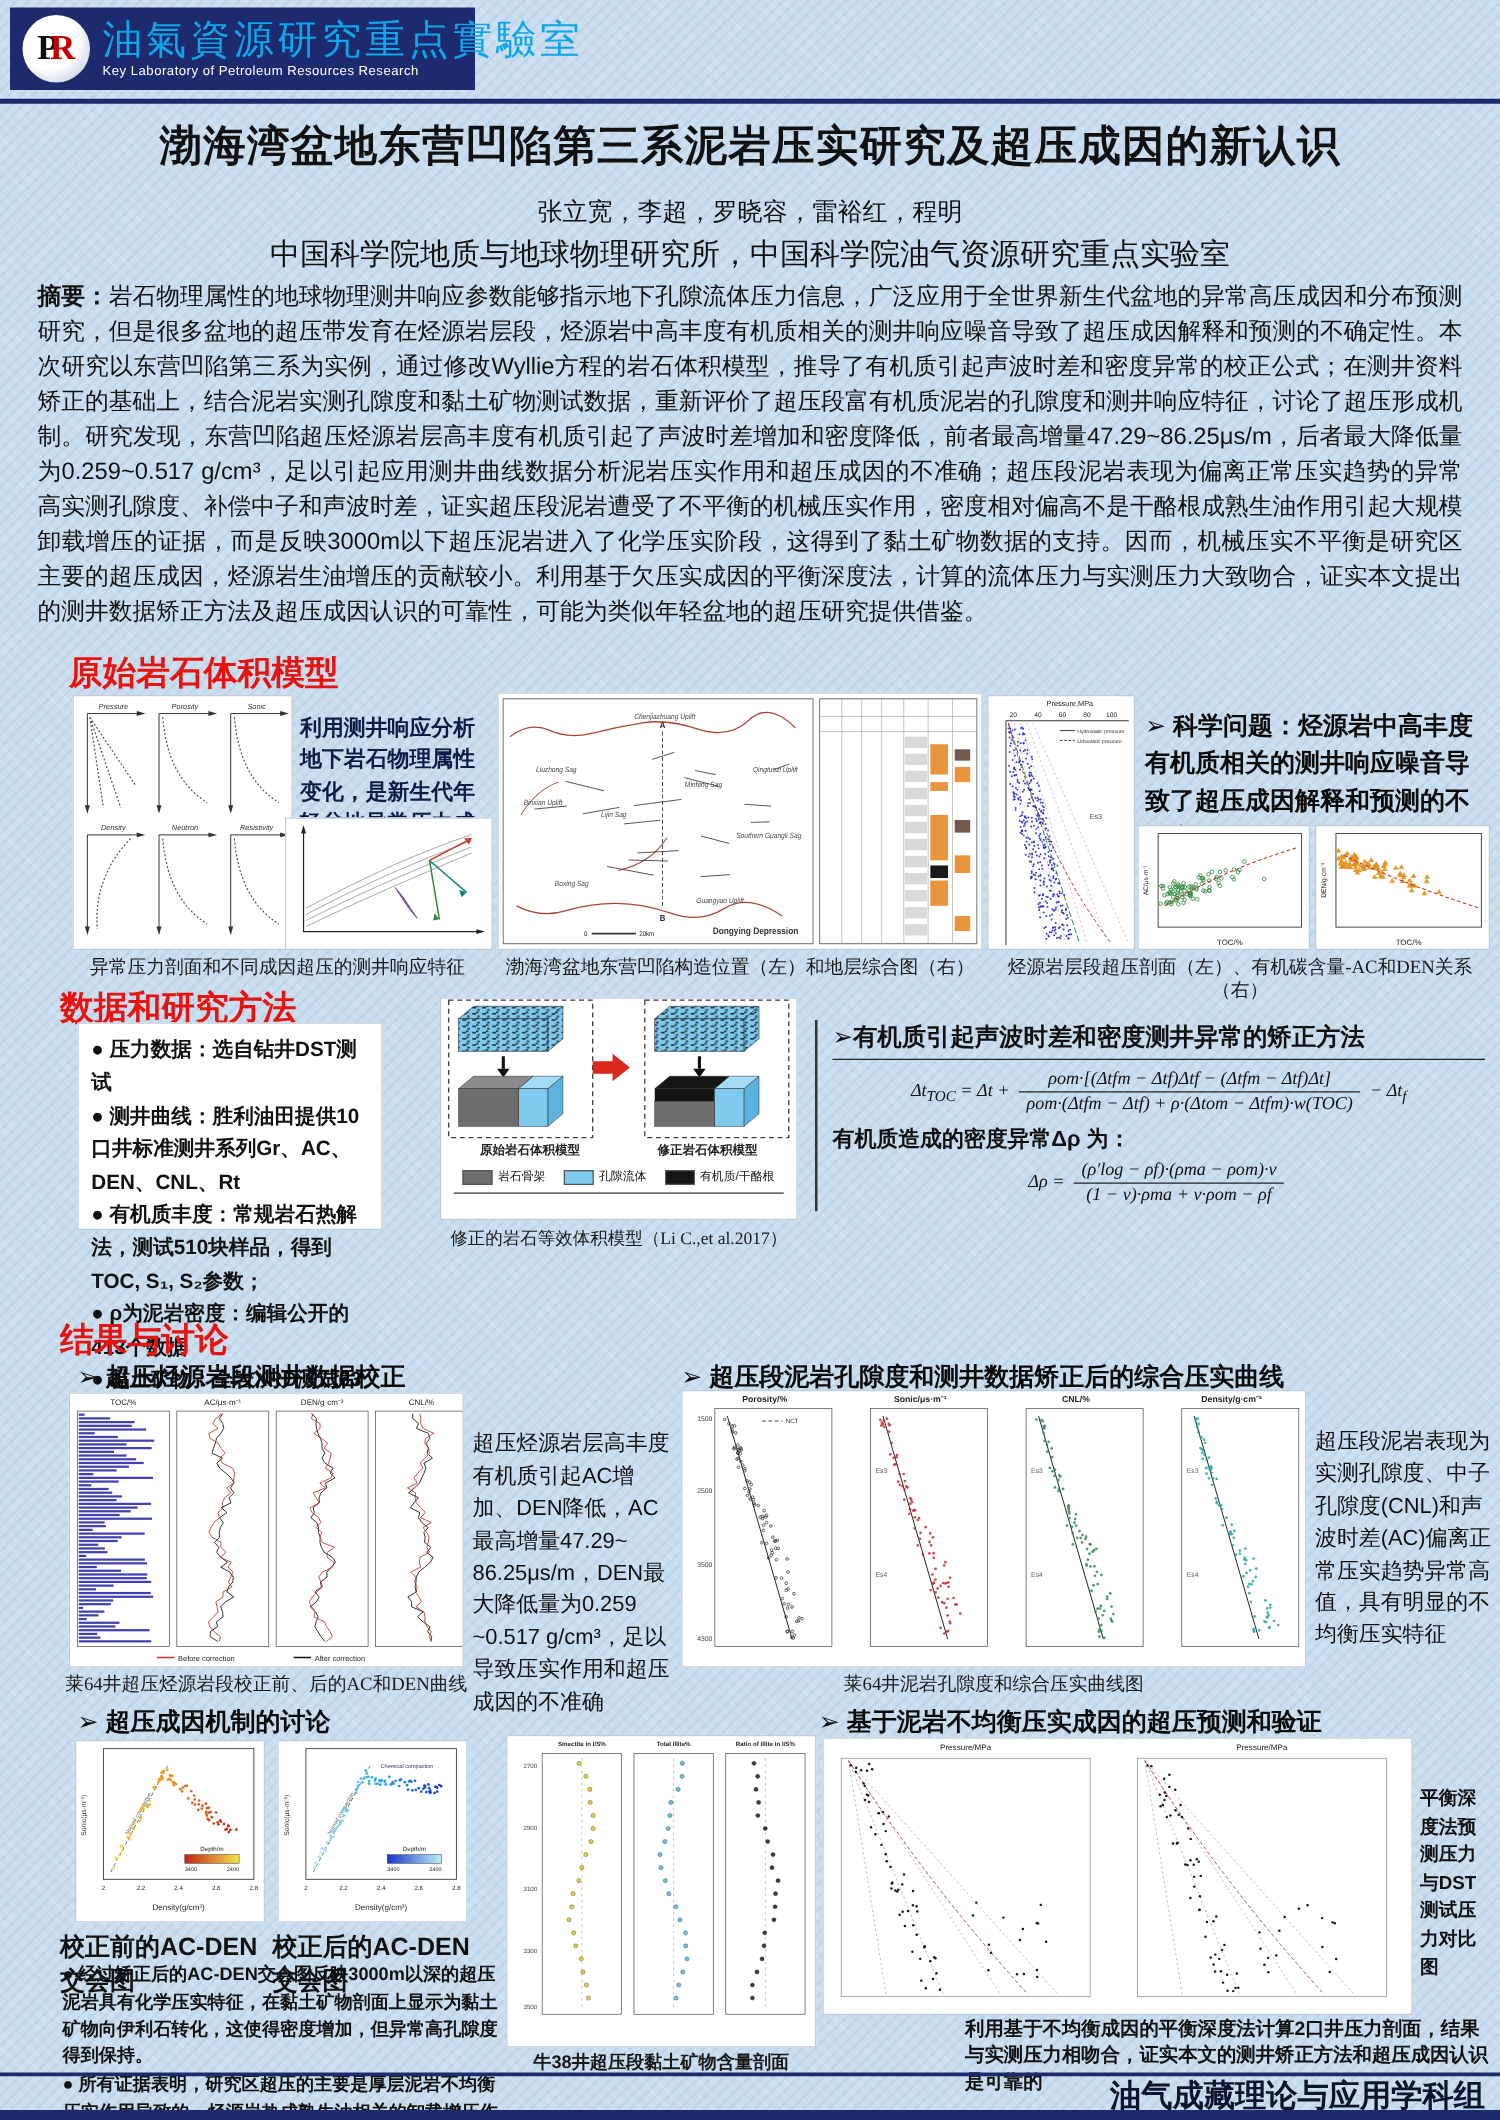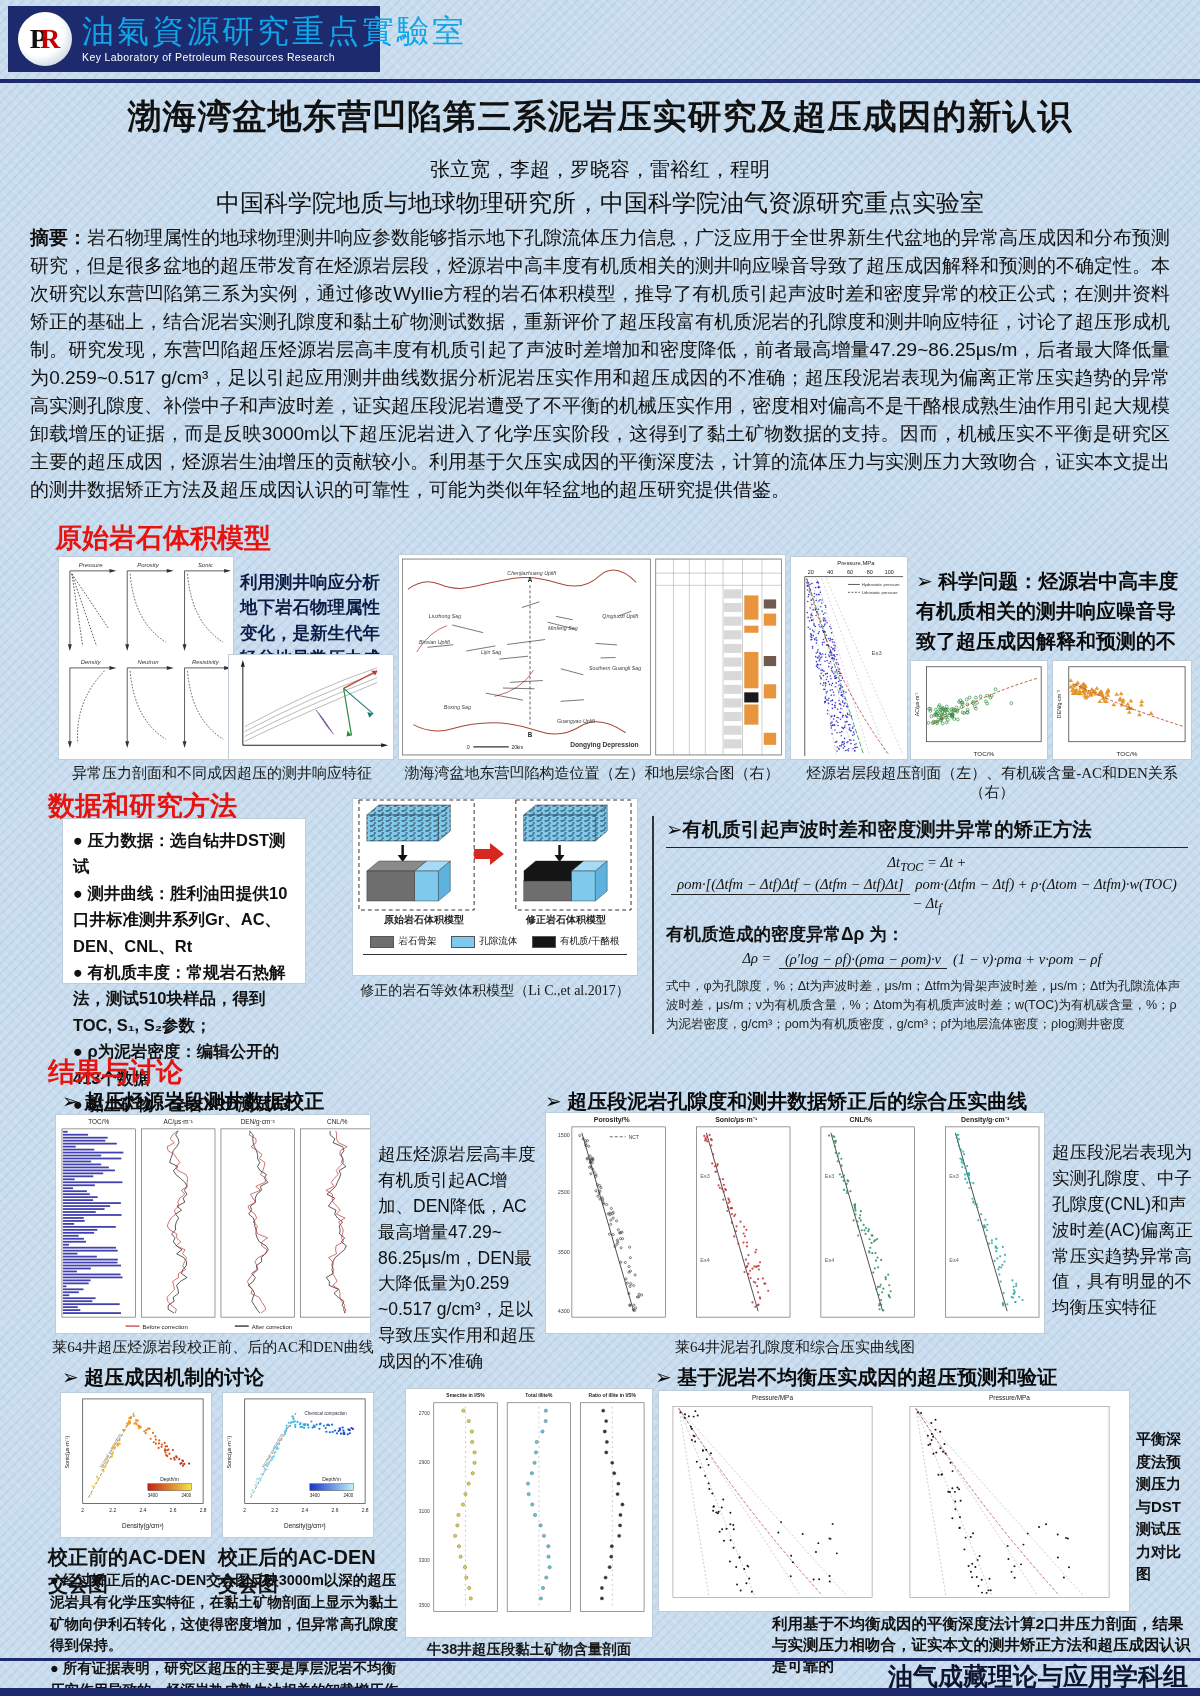--- a/index.html
+++ b/index.html
@@ -45,21 +45,21 @@
   .mlegend{position:absolute;left:10px;right:10px;top:136px;display:flex;justify-content:space-around;
     align-items:center;font-size:9.5px;border-bottom:1.5px solid #333;padding-bottom:6px;}
   .mlegend .item{display:flex;align-items:center;gap:4px;}
   .sw{display:inline-block;width:22px;height:10px;border:.5px solid #555;}
   .corr-panel{position:absolute;left:652px;top:816px;width:536px;border-left:2px solid #333;
     padding-left:12px;box-sizing:border-box;}
   .corr-head{font-size:19.5px;font-weight:bold;border-bottom:1.5px solid #222;padding-bottom:4px;margin:0 0 6px 0;}
   .corr-intro{font-size:17.5px;font-weight:bold;margin:6px 0 2px 0;}
   .formula{font-family:"Liberation Serif","DejaVu Serif",serif;font-style:italic;
     font-size:14.5px;text-align:center;margin:4px 0;}
-  .frac{display:inline-flex;flex-direction:row;vertical-align:middle;line-height:1.3;margin:0 4px;text-align:center;}
+  .frac{display:inline-flex;flex-direction:column;vertical-align:middle;line-height:1.3;margin:0 4px;text-align:center;}
   .frac .num{border-bottom:1px solid #222;padding:0 6px;}
   .frac .den{padding:0 6px;}
   .fnote{font-size:12.5px;line-height:1.5;color:#222;margin-top:8px;}
   .res-text{position:absolute;font-size:17.5px;line-height:1.48;color:#101010;}
   .crosscaps{position:absolute;display:flex;justify-content:space-around;font-size:20px;font-weight:bold;}
   .bul3{position:absolute;font-size:14.5px;font-weight:bold;line-height:1.5;}
   .sidenote{position:absolute;font-size:15px;font-weight:bold;line-height:1.5;color:#101010;}
   .footer-rule{position:absolute;left:0;top:1658px;width:1200px;height:3px;background:#1d2a6d;}
   .footer-text{position:absolute;right:12px;top:1660px;font-size:25px;font-weight:bold;color:#0e1330;}
   .footer-bar{position:absolute;left:0;top:1688px;width:1200px;height:8px;background:#1d2a6d;}
@@ -870,21 +870,20 @@
           <span class="den">ρom·(Δtfm − Δtf) + ρ·(Δtom − Δtfm)·w(TOC)</span>
         </span><span> − Δt</span><sub>f</sub>
     </div>
     <div class="corr-intro">有机质造成的密度异常Δρ 为：</div>
     <div class="formula">
       <span>Δρ = </span><span class="frac">
           <span class="num">(ρ′log − ρf)·(ρma − ρom)·ν</span>
           <span class="den">(1 − ν)·ρma + ν·ρom − ρf</span>
         </span>
     </div>
-    <div class="fnote">式中，φ为孔隙度，%；Δt为声波时差，μs/m；Δtfm为骨架声波时差，μs/m；Δtf为孔隙流体声波时差，μs/m；ν为有机质含量，%；Δtom为有机质声波时差；w(TOC)为有机碳含量，%；ρ为泥岩密度，g/cm³；ρom为有机质密度，g/cm³；ρf为地层流体密度；ρlog测井密度</div>
   </div>
 
   <h2 class="sec" style="left:48px;top:1054px;">结果与讨论</h2>
 
   <div class="subhead" style="left:62px;top:1088px;">➢ 超压烃源岩段测井数据校正</div>
   <div class="subhead" style="left:545px;top:1088px;width:650px;">➢ 超压段泥岩孔隙度和测井数据矫正后的综合压实曲线</div>
 
   <div class="figbox" id="figL" style="left:55px;top:1114px;width:316px;height:220px;">
       <svg viewBox="0 0 316 220" preserveAspectRatio="none" style="width: 100%; height: 100%;">
         <text x="43" y="9" font-size="6.5" fill="#222" font-family="Liberation Sans, sans-serif" text-anchor="middle">TOC/%</text>

